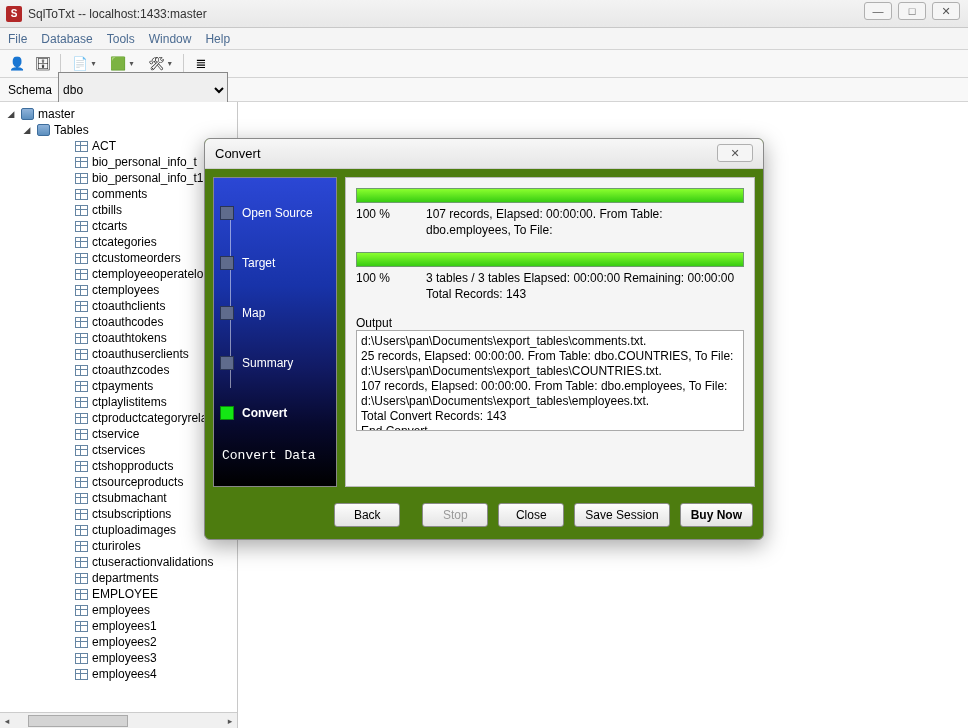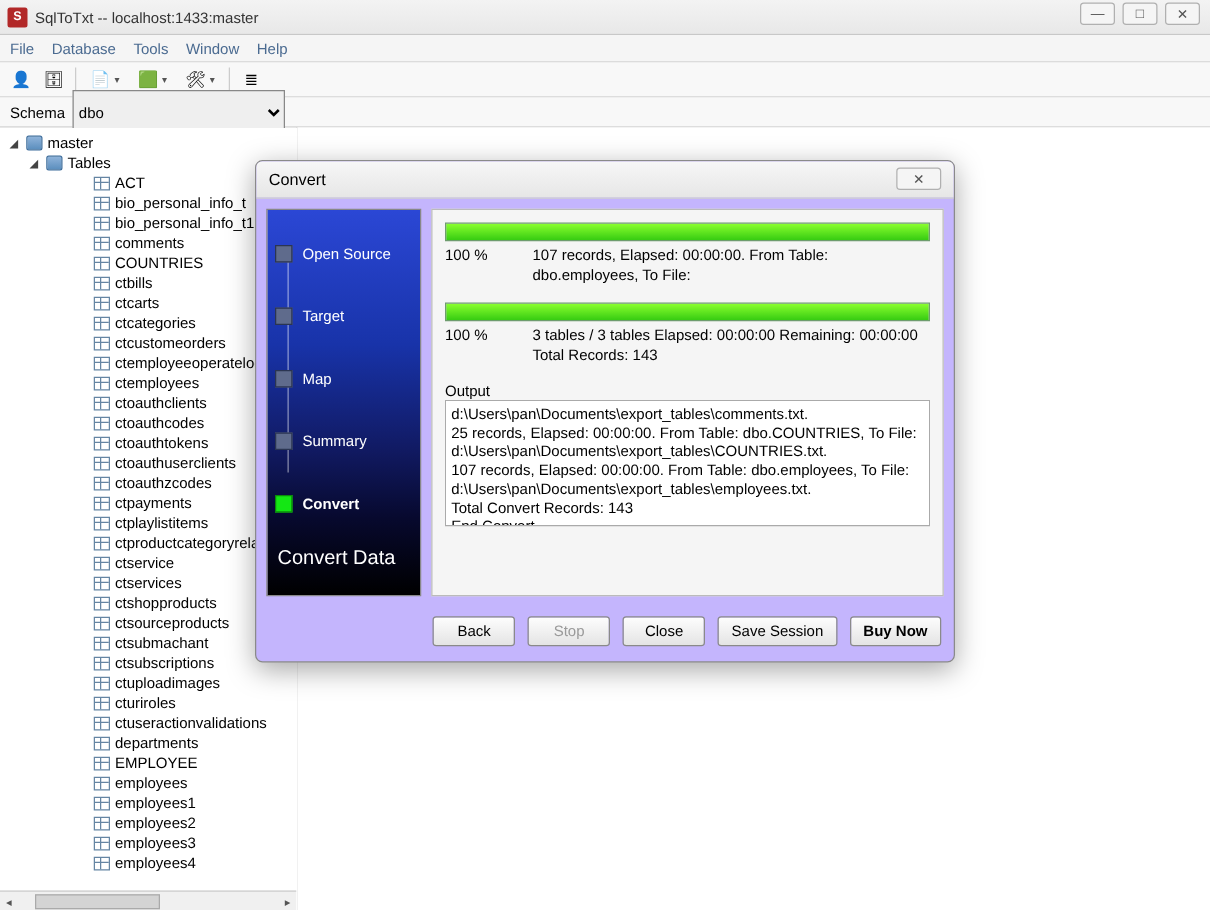--- a/index.html
+++ b/index.html
@@ -143,23 +143,23 @@
     height:12px; width:100px; margin-left:14px;
     background:#d4d4d4; border:1px solid #aaa;
   }
   .sidebar-hscroll .arrow {
     width:14px; height:14px; display:flex;align-items:center;justify-content:center;
     font-size:9px; color:#555;
   }
   
   .dialog {
     position:absolute;
-    left: 204px; top: 128px;
+    left: 204px; top: 138px;
     width: 560px;
-    background:#c4b5fd;
+    background:#4d7c0f;
     border: 1px solid #8a8a8a;
     border-radius: 6px;
     box-shadow: 0 6px 22px rgba(0,0,0,0.35);
     overflow:hidden;
   }
   .dlg-title {
     height: 30px;
     background: linear-gradient(#f7f7f7,#e6e6e6);
     border-bottom: 1px solid #cfcfcf;
     display:flex; align-items:center; padding: 0 10px;
@@ -207,22 +207,23 @@
   .step .box {
     width: 14px; height: 14px;
     background:#5f6b8c;
     border:1px solid #2b3552;
   }
   .step.active .box { background:#14e714; border-color:#0a8a0a; }
   .step.active .lbl { font-weight:bold; }
   .step-footer {
     margin-top: 10px;
     color:#fff;
-    font-size: 16px;
+    font-size: 13px;
     padding-left: 2px;
+    font-family: Liberation Mono, monospace;
   }
   .panel {
     flex:1;
     border:1px solid #bbb;
     padding: 10px 10px 6px 10px;
     background:#f5f5f5;
     min-height:310px;
   }
   .progress-block { margin-bottom: 14px; }
   .progress-bar {
@@ -251,21 +252,21 @@
   }
   .btn {
     min-width: 66px; height: 24px;
     border:1px solid #8a8a8a;
     border-radius: 3px;
     background: linear-gradient(#fdfdfd,#e4e4e4);
     font-size: 12px;
     cursor:pointer;
     padding: 0 10px;
   }
-  .btn:disabled { color:#9a9a9a; cursor:default; }
+  .btn:disabled { color:#9a9a9a; cursor:default;margin-left:12px; }
   .btn.bold { font-weight:bold; }
 </style>
 </head>
 <body>
 
 <div class="titlebar">
   <div class="appicon">S</div>
   <div class="title">SqlToTxt -- localhost:1433:master</div>
   <div class="win-controls">
     <div class="win-btn">—</div>
@@ -337,27 +338,20 @@
             <span class="icon-table"></span>
           </span>
           <span>bio_personal_info_t1</span>
         </div>
         <div class="tree-item level2">
           <span class="expander"></span>
           <span class="tree-icon">
             <span class="icon-table"></span>
           </span>
           <span>comments</span>
-        </div>
-        <div class="tree-item level2">
-          <span class="expander"></span>
-          <span class="tree-icon">
-            <span class="icon-table"></span>
-          </span>
-          <span>COUNTRIES</span>
         </div>
         <div class="tree-item level2">
           <span class="expander"></span>
           <span class="tree-icon">
             <span class="icon-table"></span>
           </span>
           <span>ctbills</span>
         </div>
         <div class="tree-item level2">
           <span class="expander"></span>

